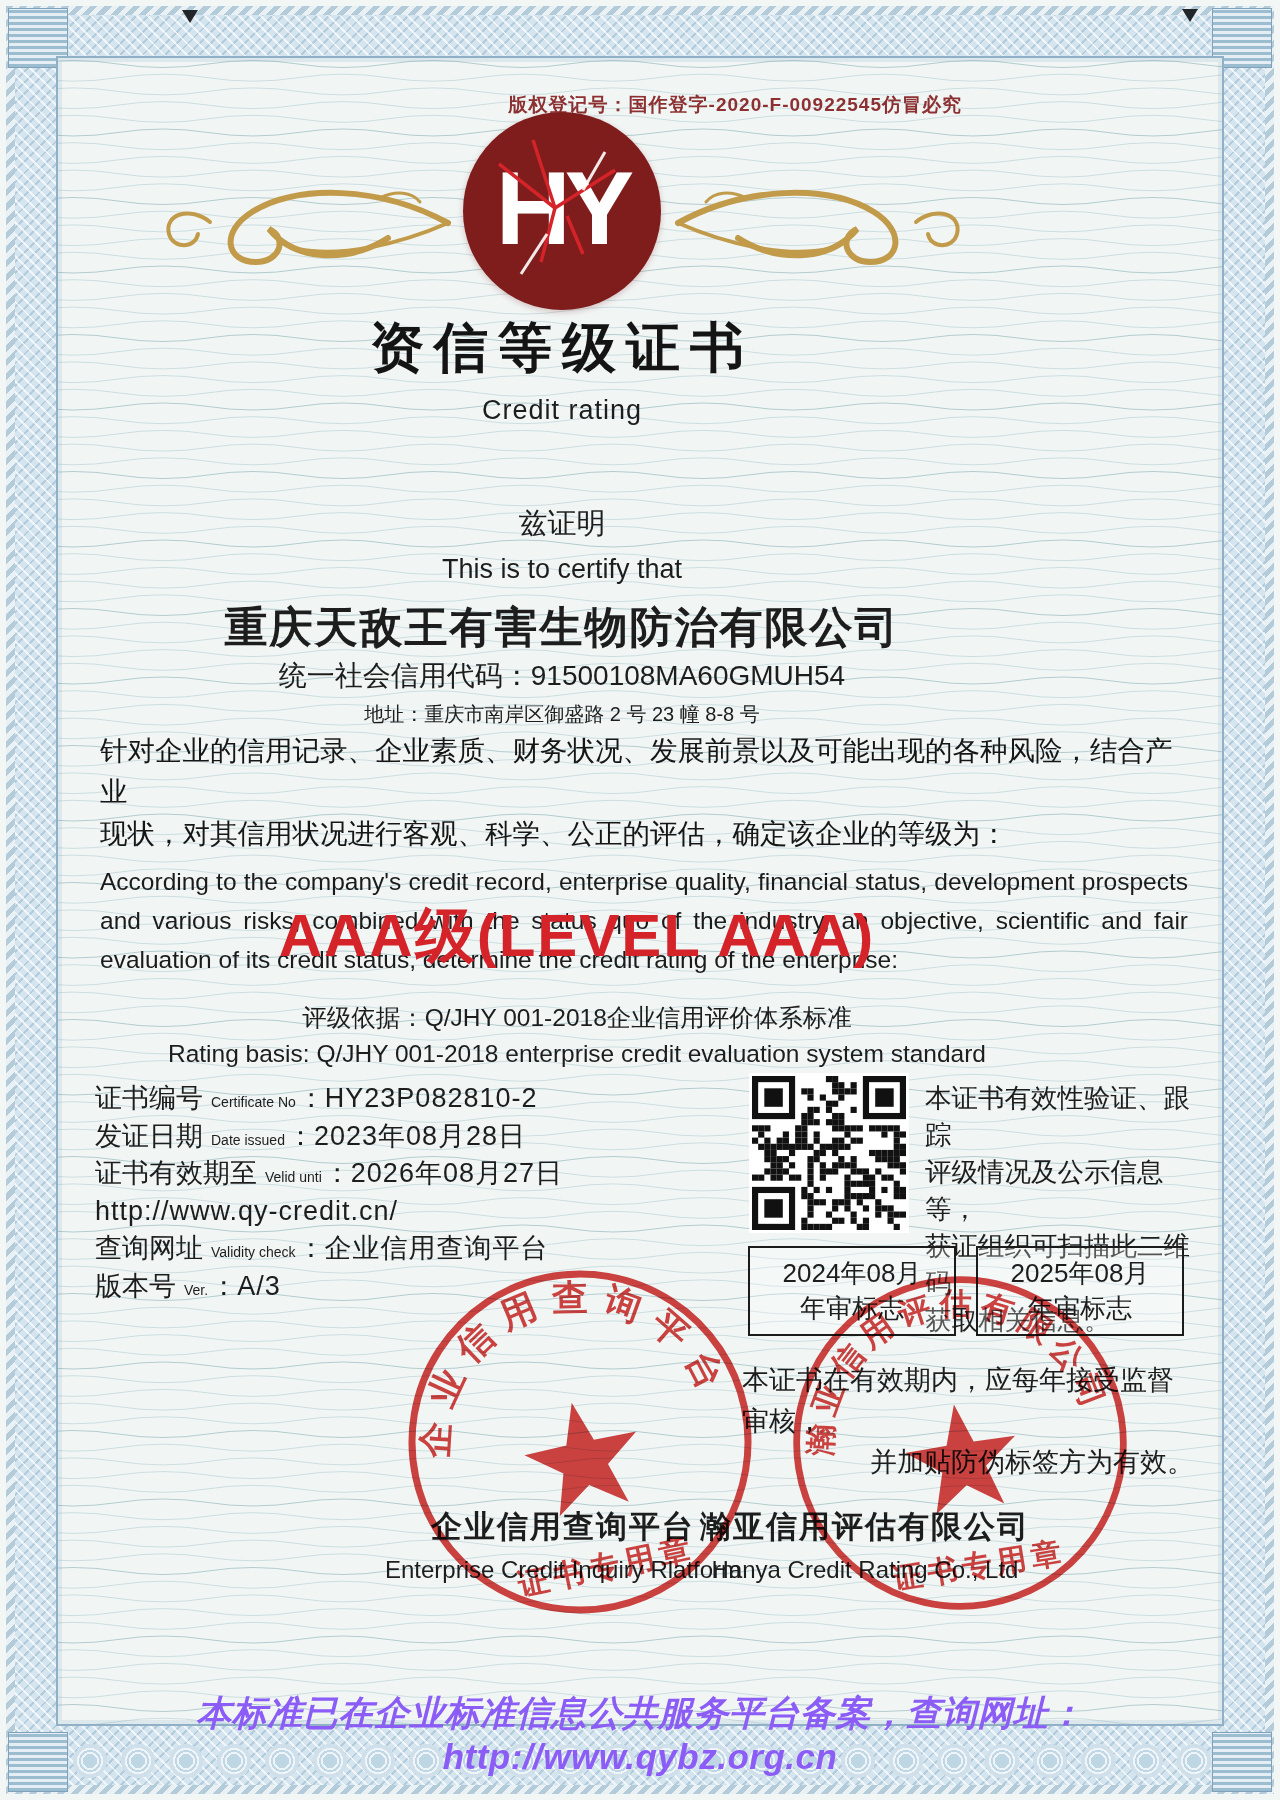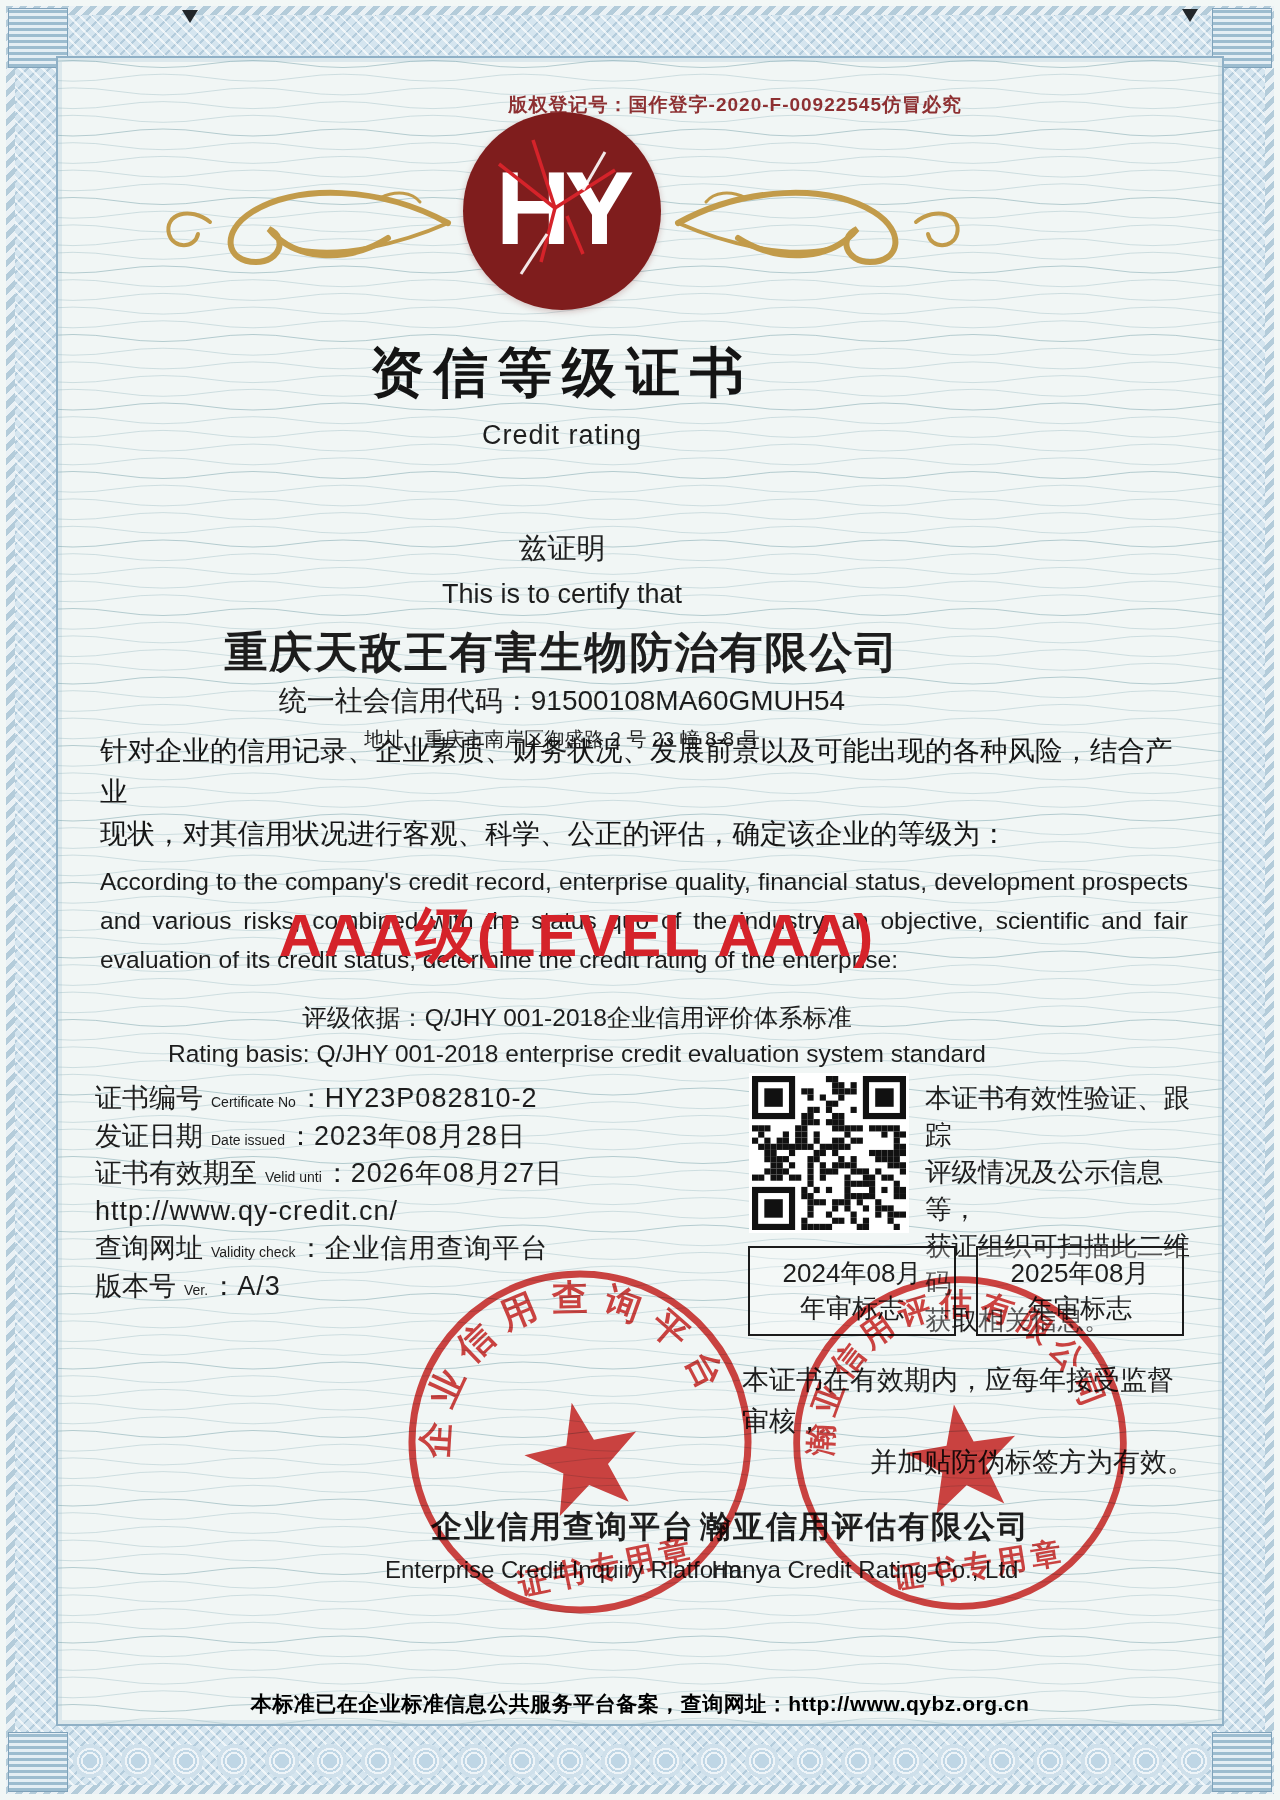--- a/index.html
+++ b/index.html
@@ -37,21 +37,21 @@
   .hero { position:absolute; top:112px; left:62px; width:1000px; text-align:center; }
   .logo-wrap { position:relative; width:198px; height:198px; margin:0 auto; }
   .logo-circle { width:198px; height:198px; border-radius:50%; background:#7f1d1d;
     display:flex; align-items:center; justify-content:center;
     box-shadow:0 2px 6px rgba(120,30,30,.25); }
   .logo-hy { font-size:104px; font-weight:800; color:#ffffff; letter-spacing:-6px; transform:translateY(-3px); }
   .logo-cracks { position:absolute; inset:0; }
   .flourish { position:absolute; width:310px; height:120px; }
   .flourish-l { left:148px; top:168px; }
   .flourish-r { left:668px; top:168px; transform:scaleX(-1); }
-  .cert-title { margin-top:27px; font-size:54px; font-weight:800; letter-spacing:10px; color:#141414; }
+  .cert-title { margin-top:2px; font-size:54px; font-weight:800; letter-spacing:10px; color:#141414; }
   .cert-subtitle { margin-top:10px; font-size:27px; letter-spacing:1px; }
   .certify-cn { margin-top:78px; font-size:29px; }
   .certify-en { margin-top:10px; font-size:27px; }
   .company-name { margin-top:14px; font-size:43px; font-weight:900; letter-spacing:2px; }
   .company-code { margin-top:0; font-size:28px; font-weight:500; }
   .company-addr { margin-top:6px; font-size:20px; font-weight:400; }
 
   .statement { position:absolute; top:730px; left:100px; width:1088px; }
   .st-cn { font-size:27.5px; line-height:1.5; font-weight:500; color:#161616; }
   .st-en { margin-top:8px; font-size:24.5px; line-height:1.6; text-align:justify; color:#1b1b1b; }
@@ -85,21 +85,21 @@
   .issuer-l { left:363px; width:400px; }
   .issuer-r { left:663px; width:404px; }
   .iss-cn { font-size:31px; font-weight:800; letter-spacing:2px; }
   .iss-en { margin-top:8px; font-size:24px; font-weight:500; }
 
   .seal { position:absolute; opacity:.88; mix-blend-mode:multiply; }
   .seal-l { left:400px; top:1262px; width:360px; height:360px; }
   .seal-r { left:785px; top:1268px; width:350px; height:350px; }
 
   .footer { position:absolute; left:0; right:0; top:1690px; text-align:center;
-    font-size:21px; font-weight:700; letter-spacing:.5px; color:#000000; }
+    font-size:35px; font-weight:700; letter-spacing:.5px; color:#8b5cf6;font-style:italic; }
 </style>
 </head>
 <body>
 
 <div class="page">
 
   <div class="f-outer"></div>
   <div class="f-lace"></div>
   <div class="corner c-tl"></div>
   <div class="corner c-tr"></div>

